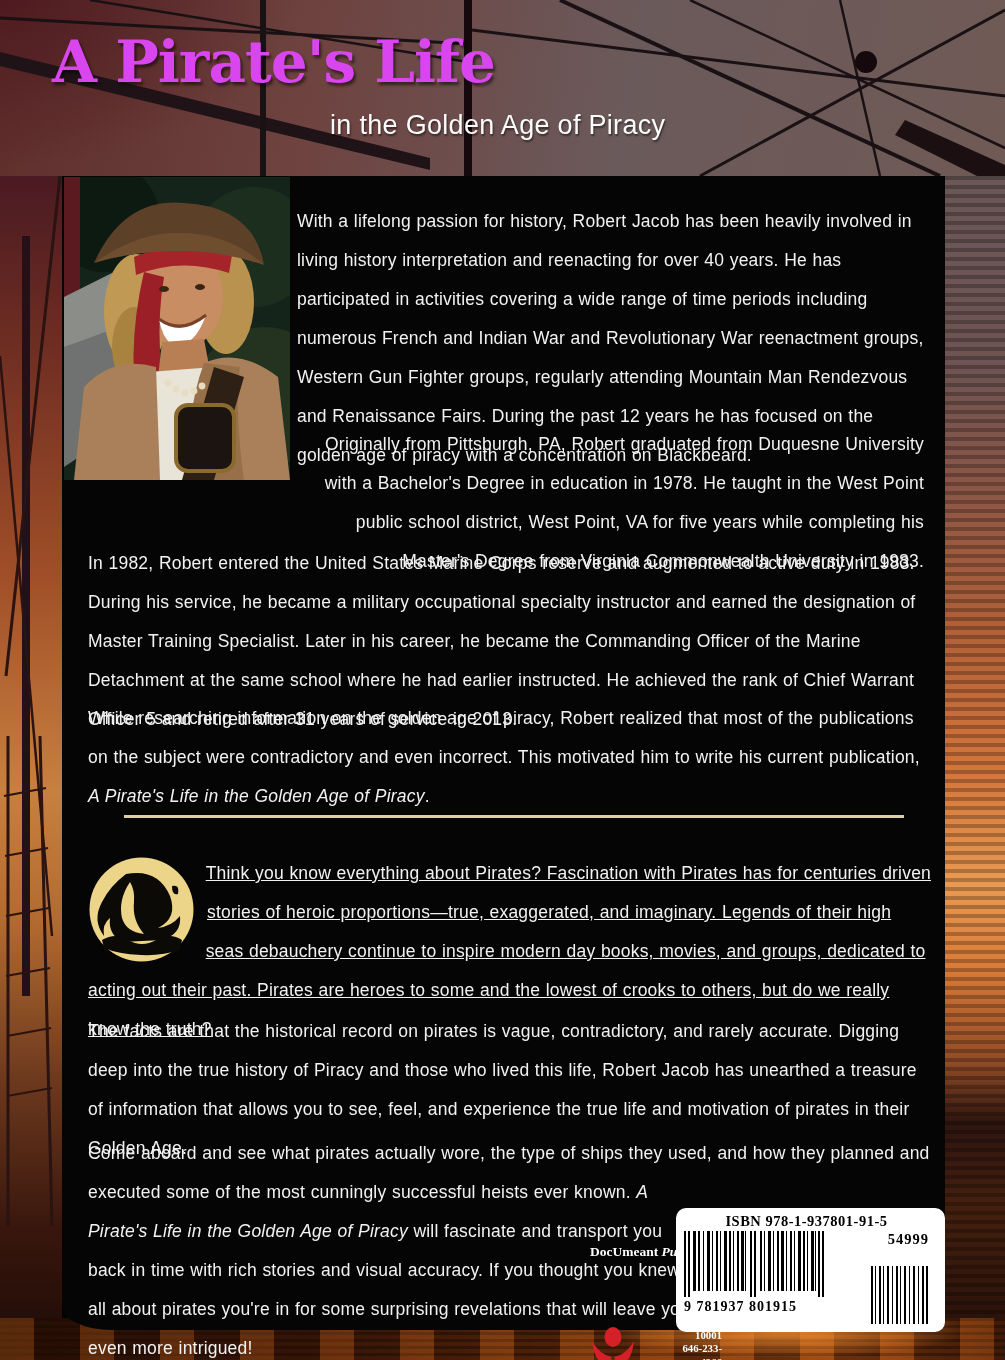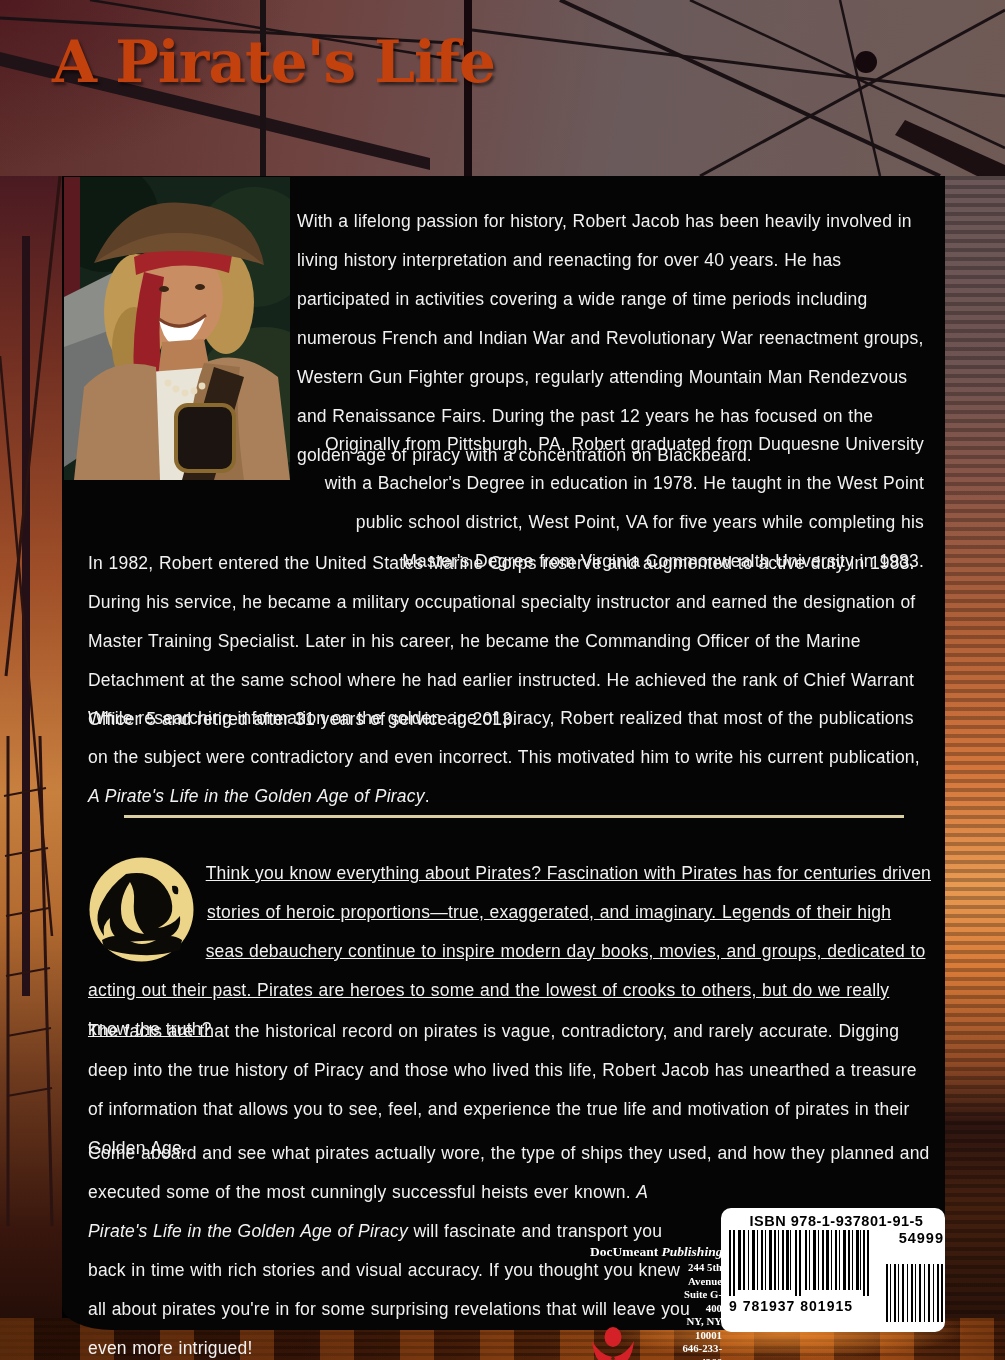--- a/index.html
+++ b/index.html
@@ -21,21 +21,21 @@
   .water{position:absolute;left:0;top:1318px;width:1005px;height:42px;
     background:
       radial-gradient(260px 40px at 78% 30%, rgba(255,150,50,.8), rgba(255,150,50,0) 70%),
       repeating-linear-gradient(90deg, rgba(255,120,30,.30) 0 34px, rgba(70,25,6,.35) 34px 80px),
       repeating-linear-gradient(180deg, rgba(0,0,0,.45) 0 3px, rgba(0,0,0,0) 3px 7px),
       linear-gradient(90deg,#120804 0%,#2a1107 30%,#5a2a0c 60%,#7a3a12 85%,#3a1a0a 100%);}
   .rig{position:absolute;left:0;top:0;}
   
   .title{position:absolute;left:52px;top:28px;z-index:3;
     font-family:"DejaVu Serif",serif;font-weight:bold;font-size:58px;letter-spacing:-1px;
-    color:#c2410c;text-shadow:2px 3px 3px rgba(0,0,0,.55);}
+    color:#d946ef;text-shadow:2px 3px 3px rgba(0,0,0,.55);}
   .subtitle{position:absolute;left:330px;top:110px;z-index:3;
     font-size:27px;color:#fbfbfb;letter-spacing:.3px;text-shadow:1px 2px 2px rgba(0,0,0,.5);}
   
   .panel{position:absolute;left:62px;top:176px;width:883px;height:1154px;z-index:2;
     background:#050505;border-bottom-left-radius:50px 24px;border-bottom-right-radius:160px 62px;}
   .p{position:absolute;margin:0;color:#f2f2f2;font-size:17.5px;line-height:39px;
      letter-spacing:.2px;word-spacing:.5px;}
   .p em{font-style:italic;}
   .p1{left:235px;top:26px;width:634px;}
   .p2{left:26px;top:249px;width:836px;text-align:right;}
@@ -54,23 +54,23 @@
   
   .publisher{position:absolute;left:528px;top:1068px;width:132px;color:#fff;
     font-family:"Liberation Serif",serif;text-align:right;}
   .pub-name{font-size:13.5px;font-weight:bold;white-space:nowrap;text-align:left;}
   .pub-name .ital{font-style:italic;}
   .pub-row{display:flex;align-items:flex-end;margin-top:1px;gap:44px;}
   .pub-logo{flex:0 0 46px;margin-top:10px;}
   .pub-address{flex:1;font-size:10.8px;font-weight:bold;line-height:13.5px;}
   .pub-site{font-size:9.3px;font-weight:bold;font-style:italic;margin-top:2px;white-space:nowrap;}
   
-  .barcode{position:absolute;right:0;bottom:-2px;width:224px;height:124px;background:#fff;
-    border-radius:10px;padding:5px 1px 4px 8px;box-sizing:border-box;z-index:4;
-    font-family:Liberation Sans, sans-serif;color:#000;}
+  .barcode{position:absolute;right:0;bottom:-2px;width:269px;height:124px;background:#fff;
+    border-radius:10px;padding:5px 16px 4px 8px;box-sizing:border-box;z-index:4;
+    font-family:Liberation Serif, serif;color:#000;}
   .bc-isbn{font-size:14.5px;font-weight:bold;letter-spacing:.5px;text-align:center;}
   .bc-row{display:flex;justify-content:space-between;margin-top:1px;}
   .bc-main{width:144px;}
   .bc-addon{width:58px;text-align:right;}
   .bc-price{font-size:14.5px;font-weight:bold;letter-spacing:1px;margin-bottom:18px;}
   .bc-digits{font-size:14px;font-weight:bold;letter-spacing:1px;margin-top:-2px;white-space:nowrap;}
 </style>
 </head>
 <body>
 
@@ -106,20 +106,21 @@
       <line x1="6" y1="740" x2="49" y2="732" stroke-width="2"></line>
       <line x1="6" y1="800" x2="50" y2="792" stroke-width="2"></line>
       <line x1="7" y1="860" x2="51" y2="852" stroke-width="2"></line>
       <line x1="7" y1="920" x2="52" y2="912" stroke-width="2"></line>
     </g>
   </svg>
   <div class="right-strip"></div>
   <div class="water"></div>
 
   <div class="title">A Pirate's Life</div>
+  <div class="subtitle">in the Golden Age of Piracy</div>
 
   <div class="panel">
 
     <div class="photo">
       <svg width="226" height="303" viewBox="0 0 226 303">
         <rect width="226" height="303" fill="#15241a"></rect>
         <circle cx="40" cy="40" r="55" fill="#0d1a12"></circle>
         <circle cx="190" cy="70" r="60" fill="#1c2f1f"></circle>
         <circle cx="200" cy="220" r="70" fill="#23331f"></circle>
         <rect x="0" y="0" width="16" height="200" fill="#5a1a20"></rect>

